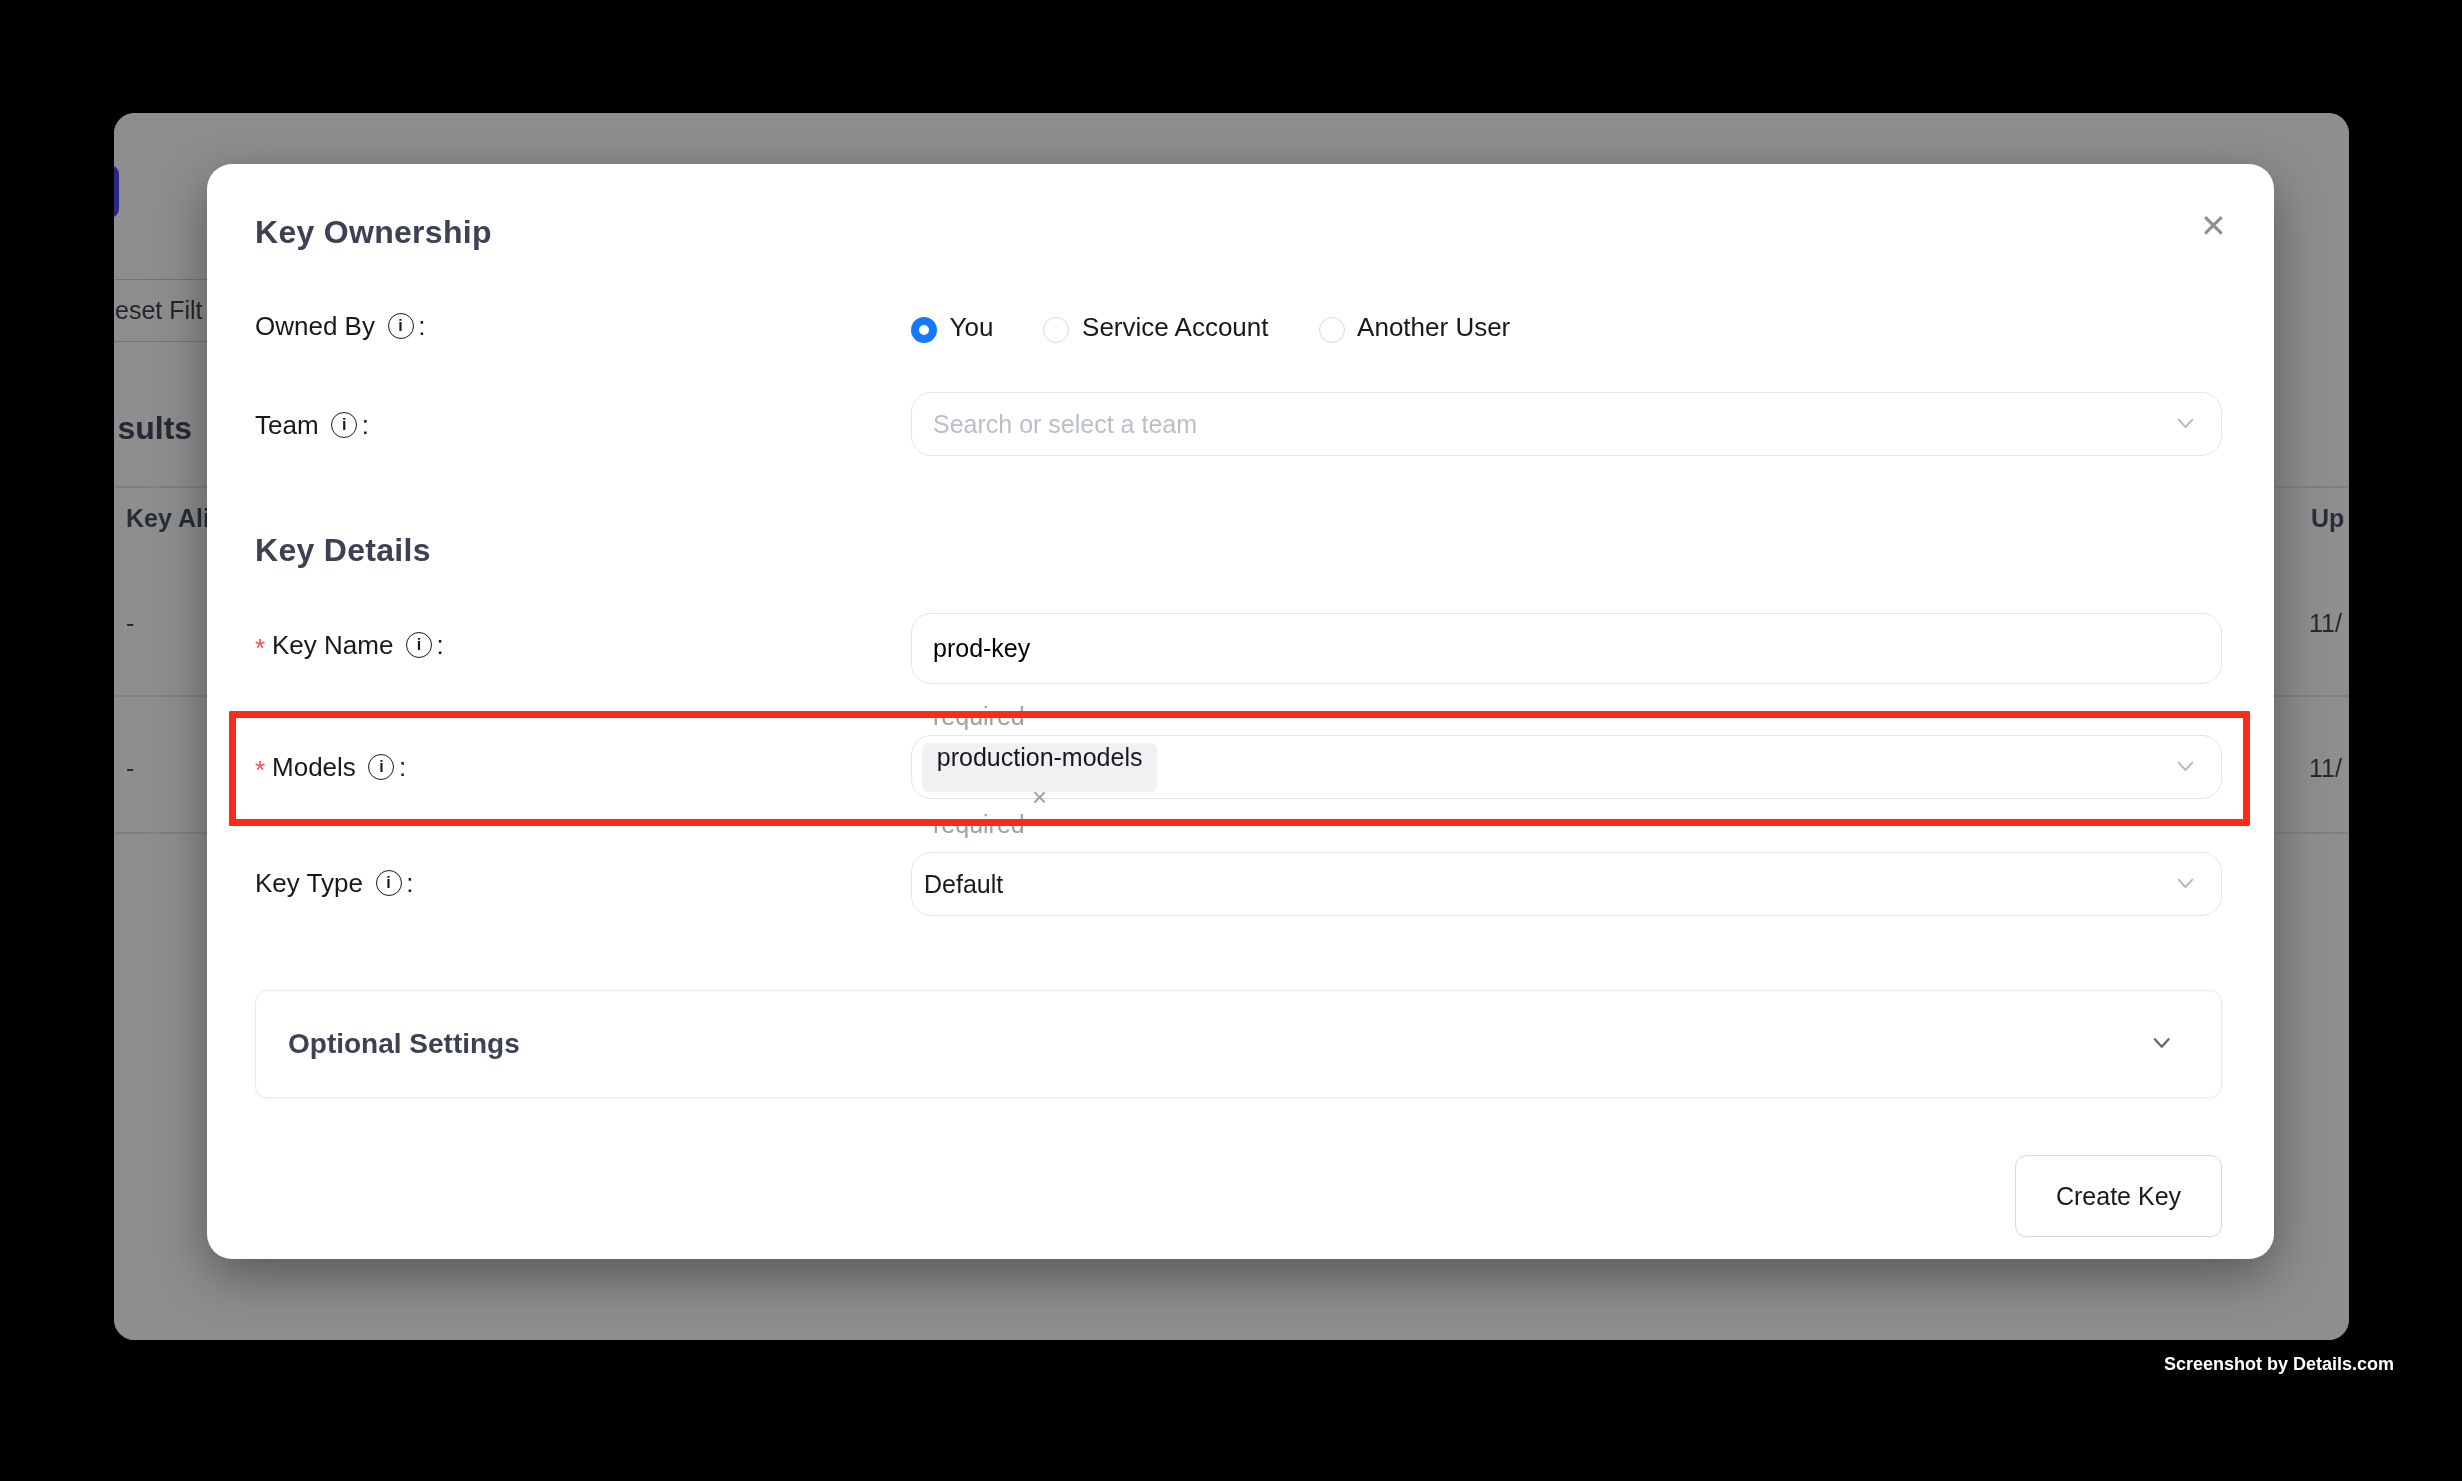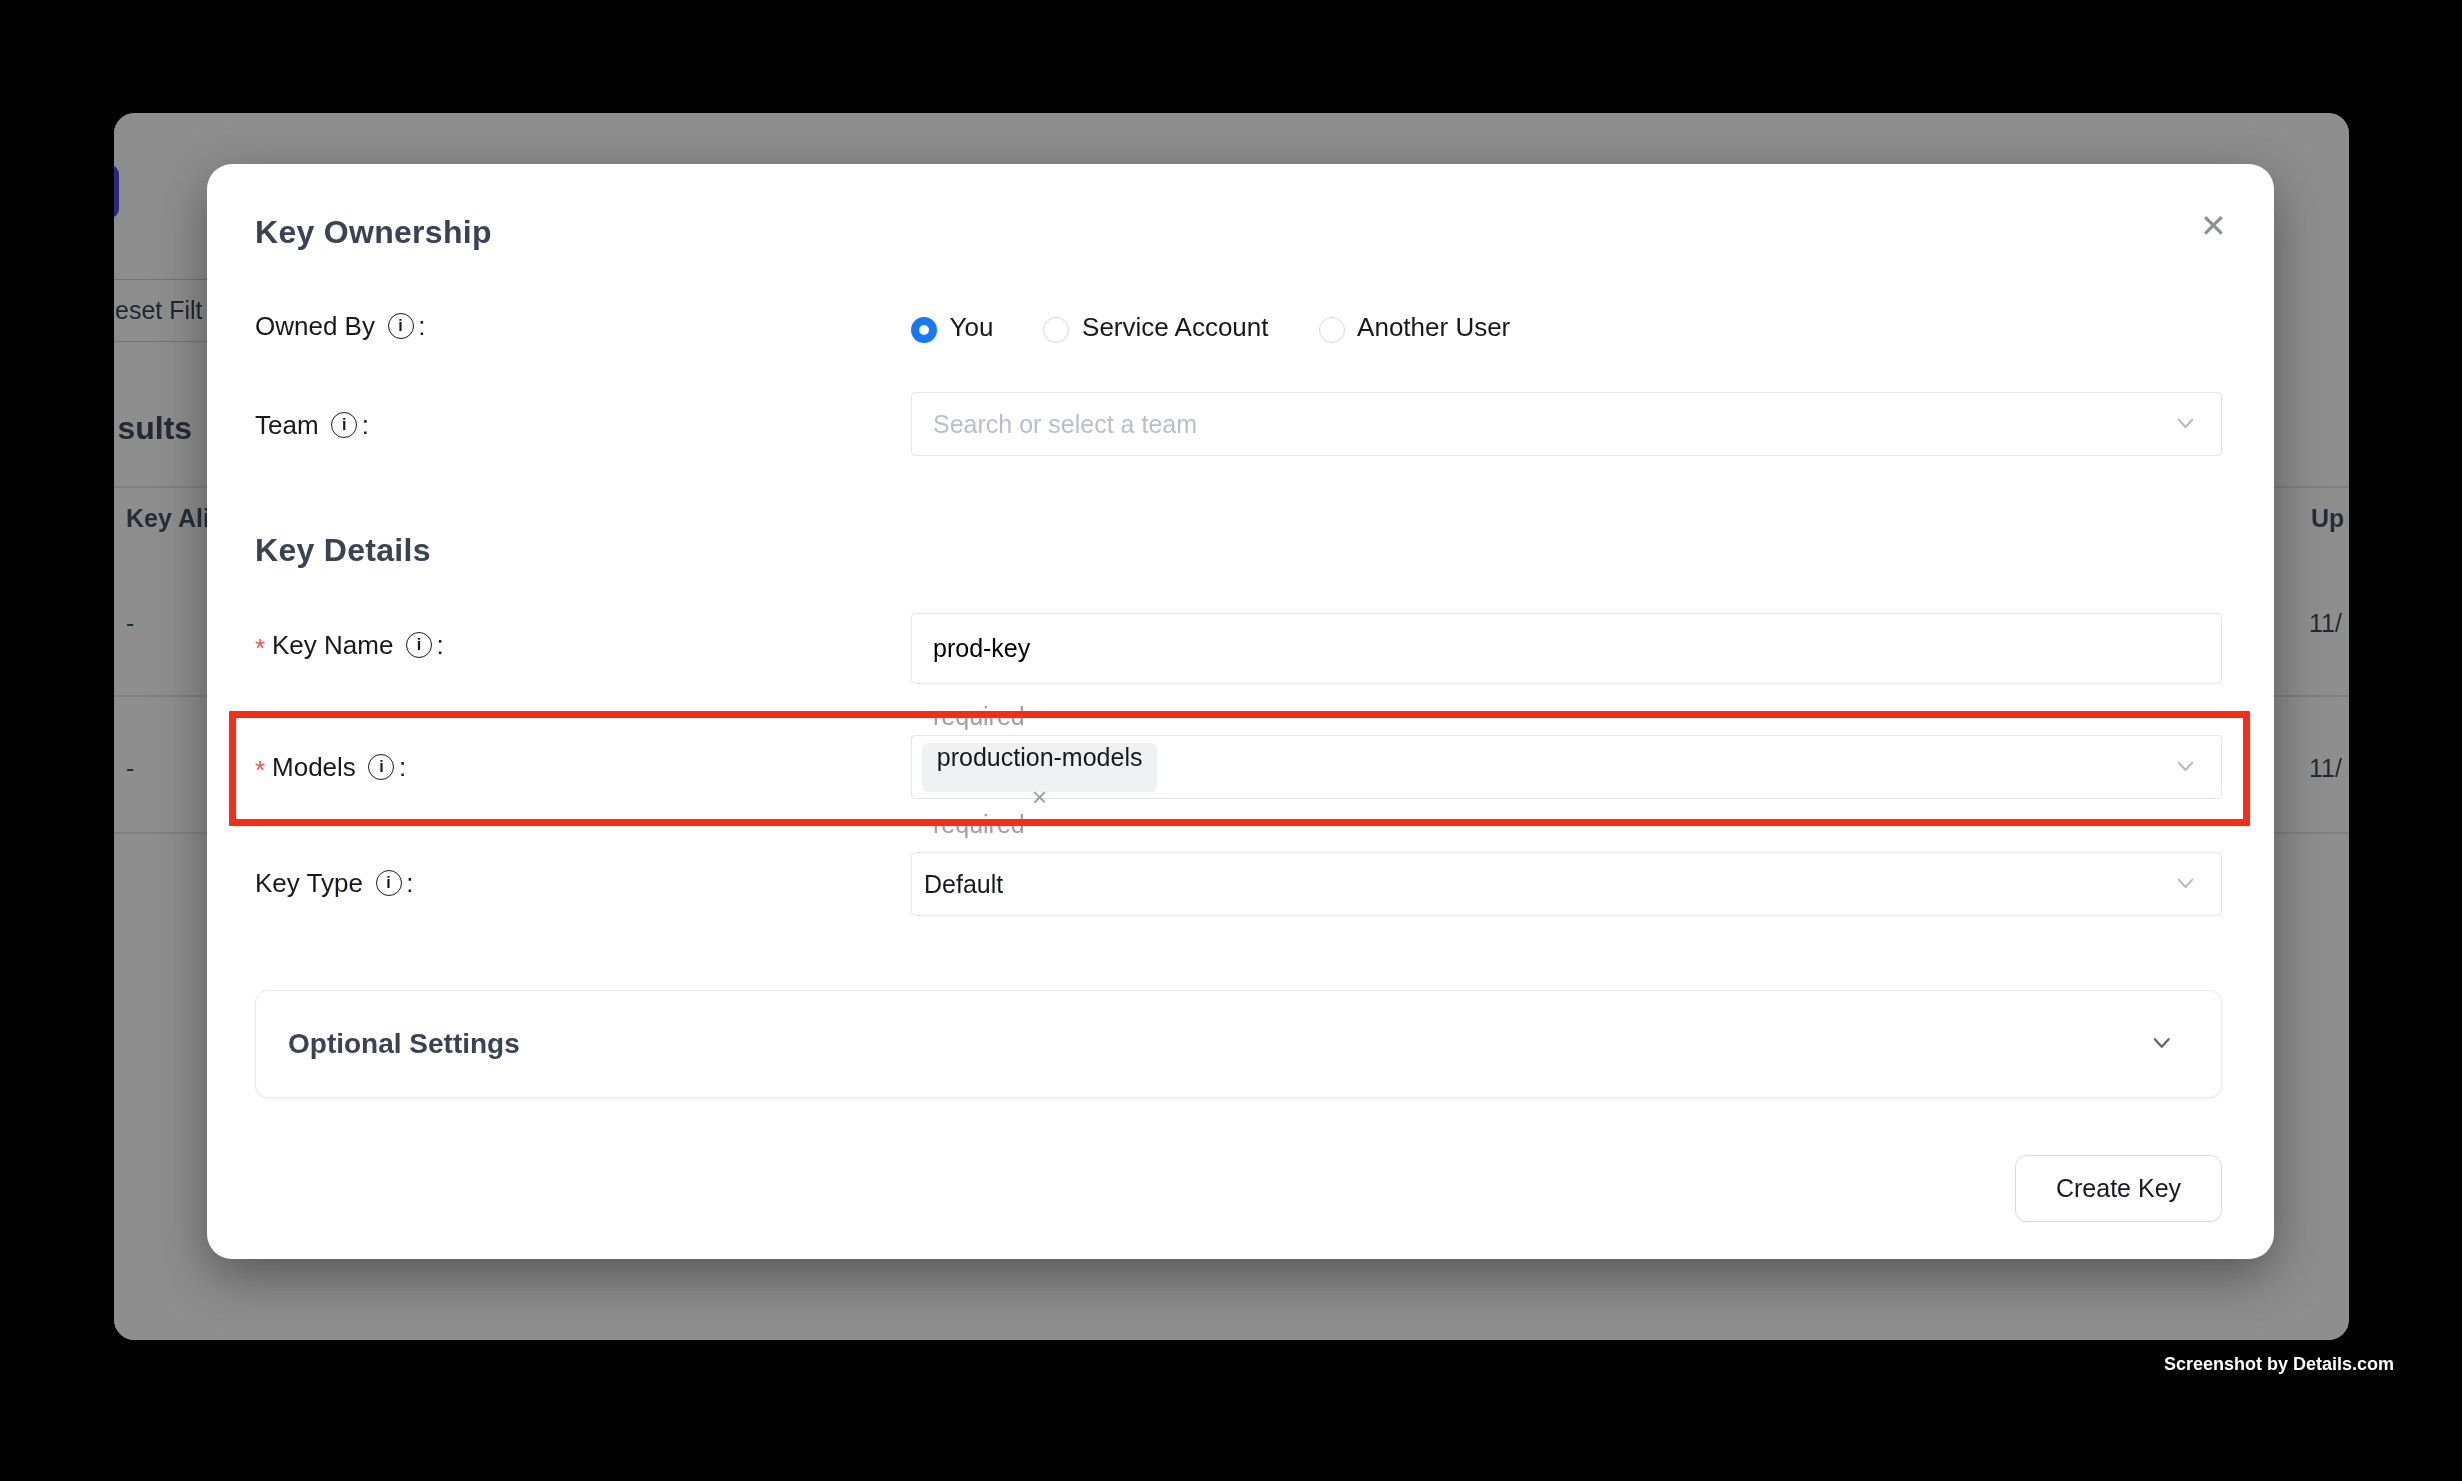--- a/index.html
+++ b/index.html
@@ -84,21 +84,21 @@
   .radio-dot.selected{
     background:#1677ff;border:none;position:relative;
   }
   .radio-dot.selected::after{
     content:"";position:absolute;left:8px;top:8px;width:10.3px;height:10.3px;
     border-radius:50%;background:#fff;
   }
   .radio-label{color:#17191f;font-size:26px;}
   .field{
     position:absolute;left:704px;width:1311px;box-sizing:border-box;
-    background:#fff;border:1.7px solid #e2e5e9;border-radius:4px;
+    background:#fff;border:1.7px solid #e2e5e9;border-radius:20px;
     display:flex;align-items:center;
   }
   .field .chevron{position:absolute;right:23px;top:50%;transform:translateY(-50%);}
   .placeholder-text{color:#b9bfc9;font-size:25px;margin-left:21px;white-space:nowrap;}
   .value-text{color:#17191f;font-size:25px;margin-left:12px;white-space:nowrap;}
   .keyname-text{color:#000000;font-size:25px;margin-left:21px;white-space:nowrap;}
   .tag-pill{
     margin-left:9.8px;height:49px;padding:0 15px;
     background:#f0f1f3;border-radius:5.7px;
     display:flex;align-items:center;gap:10.3px;
@@ -111,21 +111,21 @@
   }
   .optional-panel{
     position:absolute;left:48px;top:826px;width:1967px;height:108px;box-sizing:border-box;
     border:1.7px solid #e7e9ee;border-radius:12.6px;background:#fff;
     box-shadow:0 1.1px 3.4px rgba(16,24,40,0.04);
     display:flex;align-items:center;justify-content:space-between;
     padding:0 46px 0 32px;cursor:pointer;
   }
   .optional-label{color:#3b4254;font-size:28px;font-weight:700;}
   .create-key-btn{
-    position:absolute;left:1808px;top:991px;width:207px;height:67px;box-sizing:border-box;
+    position:absolute;left:1808px;top:991px;width:207px;height:82px;box-sizing:border-box;
     background:#fff;border:1.7px solid #d7dbe0;border-radius:11.5px;
     box-shadow:0 1.1px 0 rgba(0,0,0,0.02);
     display:flex;align-items:center;justify-content:center;
     color:#17191f;font-size:25px;font-weight:500;cursor:pointer;
   }
   
   .annotation-box{
     position:absolute;left:229px;top:711px;width:2021px;height:115px;box-sizing:border-box;
     border:7.5px solid #fb2b17;border-radius:1.1px;z-index:50;pointer-events:none;
   }

